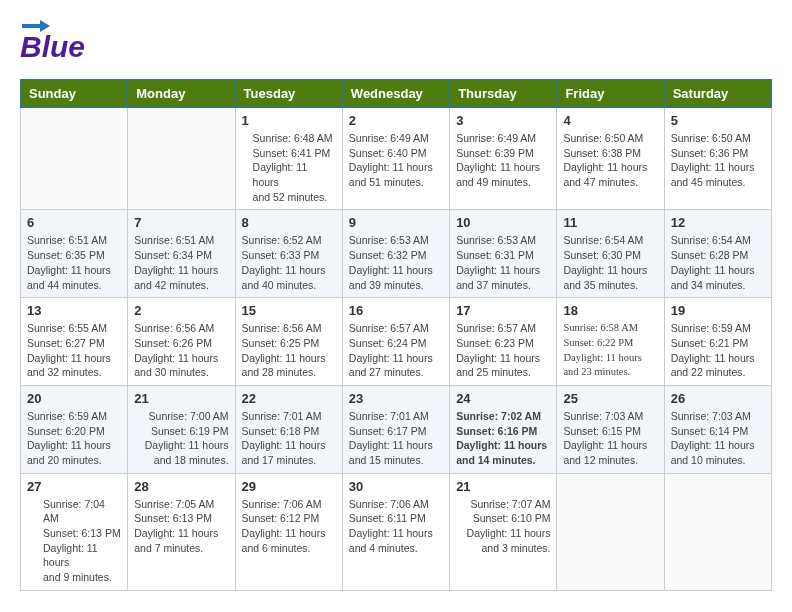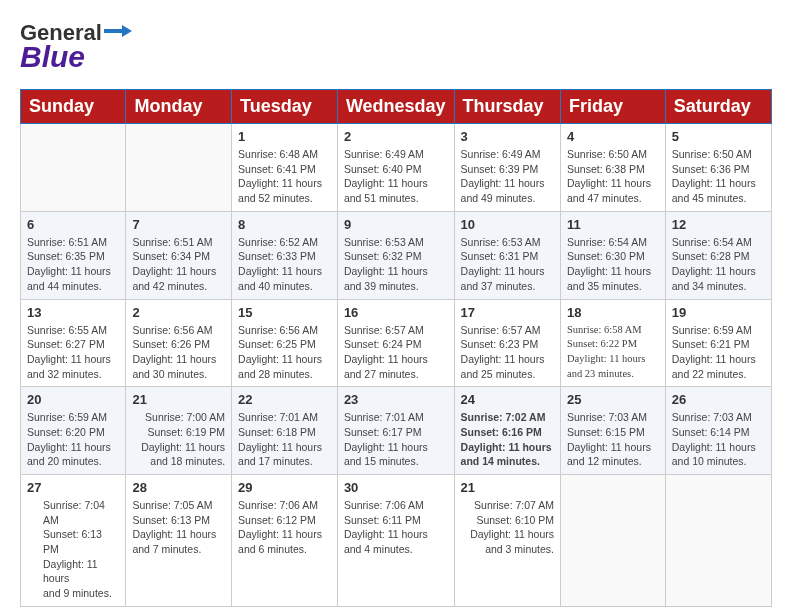--- a/index.html
+++ b/index.html
@@ -32,25 +32,25 @@
     .location {
       font-size: 16px;
       color: #333;
     }
     .calendar {
       width: 100%;
       border-collapse: collapse;
       font-size: 11px;
     }
     .calendar th {
-      background-color: #b91c1c;
+      background-color: #4d7c0f;
       color: #fff;
       text-align: left;
       padding: 6px 8px;
-      font-size: 18px;
+      font-size: 13px;
       font-weight: bold;
       border: 1px solid #2175c4;
     }
     .calendar td {
       border: 1px solid #ccc;
       vertical-align: top;
       padding: 5px 6px;
       width: 107px;
       height: 85px;
       background: #fff;
@@ -73,21 +73,20 @@
     .row-bg-alt td {
       background: #f2f6fb;
     }
   </style>
 </head>
 <body>
 
 <div class="header">
   <div class="logo">
     <div style="display:flex;align-items:center;">
-      <span style="font-size:22px;font-weight:bold;color:#333;">General</span>
       <svg width="28" height="20" viewBox="0 0 28 20" style="margin-left:2px;margin-top:-4px;">
         <polygon points="0,8 18,8 18,4 28,10 18,16 18,12 0,12" fill="#2175c4"></polygon>
       </svg>
     </div>
     <span style="font-size:30px;font-weight:bold;color:#4c1d95;margin-top:-6px;font-style:italic;">Blue</span>
   </div>
   <div class="title-section">
     <div class="month-title"></div>
     <div class="location"></div>
   </div>
@@ -104,21 +103,21 @@
         <th>Friday</th>
         <th>Saturday</th>
       </tr>
   </thead>
   <tbody id="calendar-body">
   <tr class="">
         <td class="empty"></td>
         <td class="empty"></td>
         <td>
           <span class="day-number">1</span>
-          <div class="day-info" style="white-space: pre-line;">Sunrise: 6:48 AM
+          <div class="day-info" style="white-space: pre-line; margin-left: 11px;">Sunrise: 6:48 AM
 Sunset: 6:41 PM
 Daylight: 11 hours
 and 52 minutes.</div>
         </td>
         <td>
           <span class="day-number">2</span>
           <div class="day-info" style="white-space: pre-line;">Sunrise: 6:49 AM
 Sunset: 6:40 PM
 Daylight: 11 hours
 and 51 minutes.</div>

